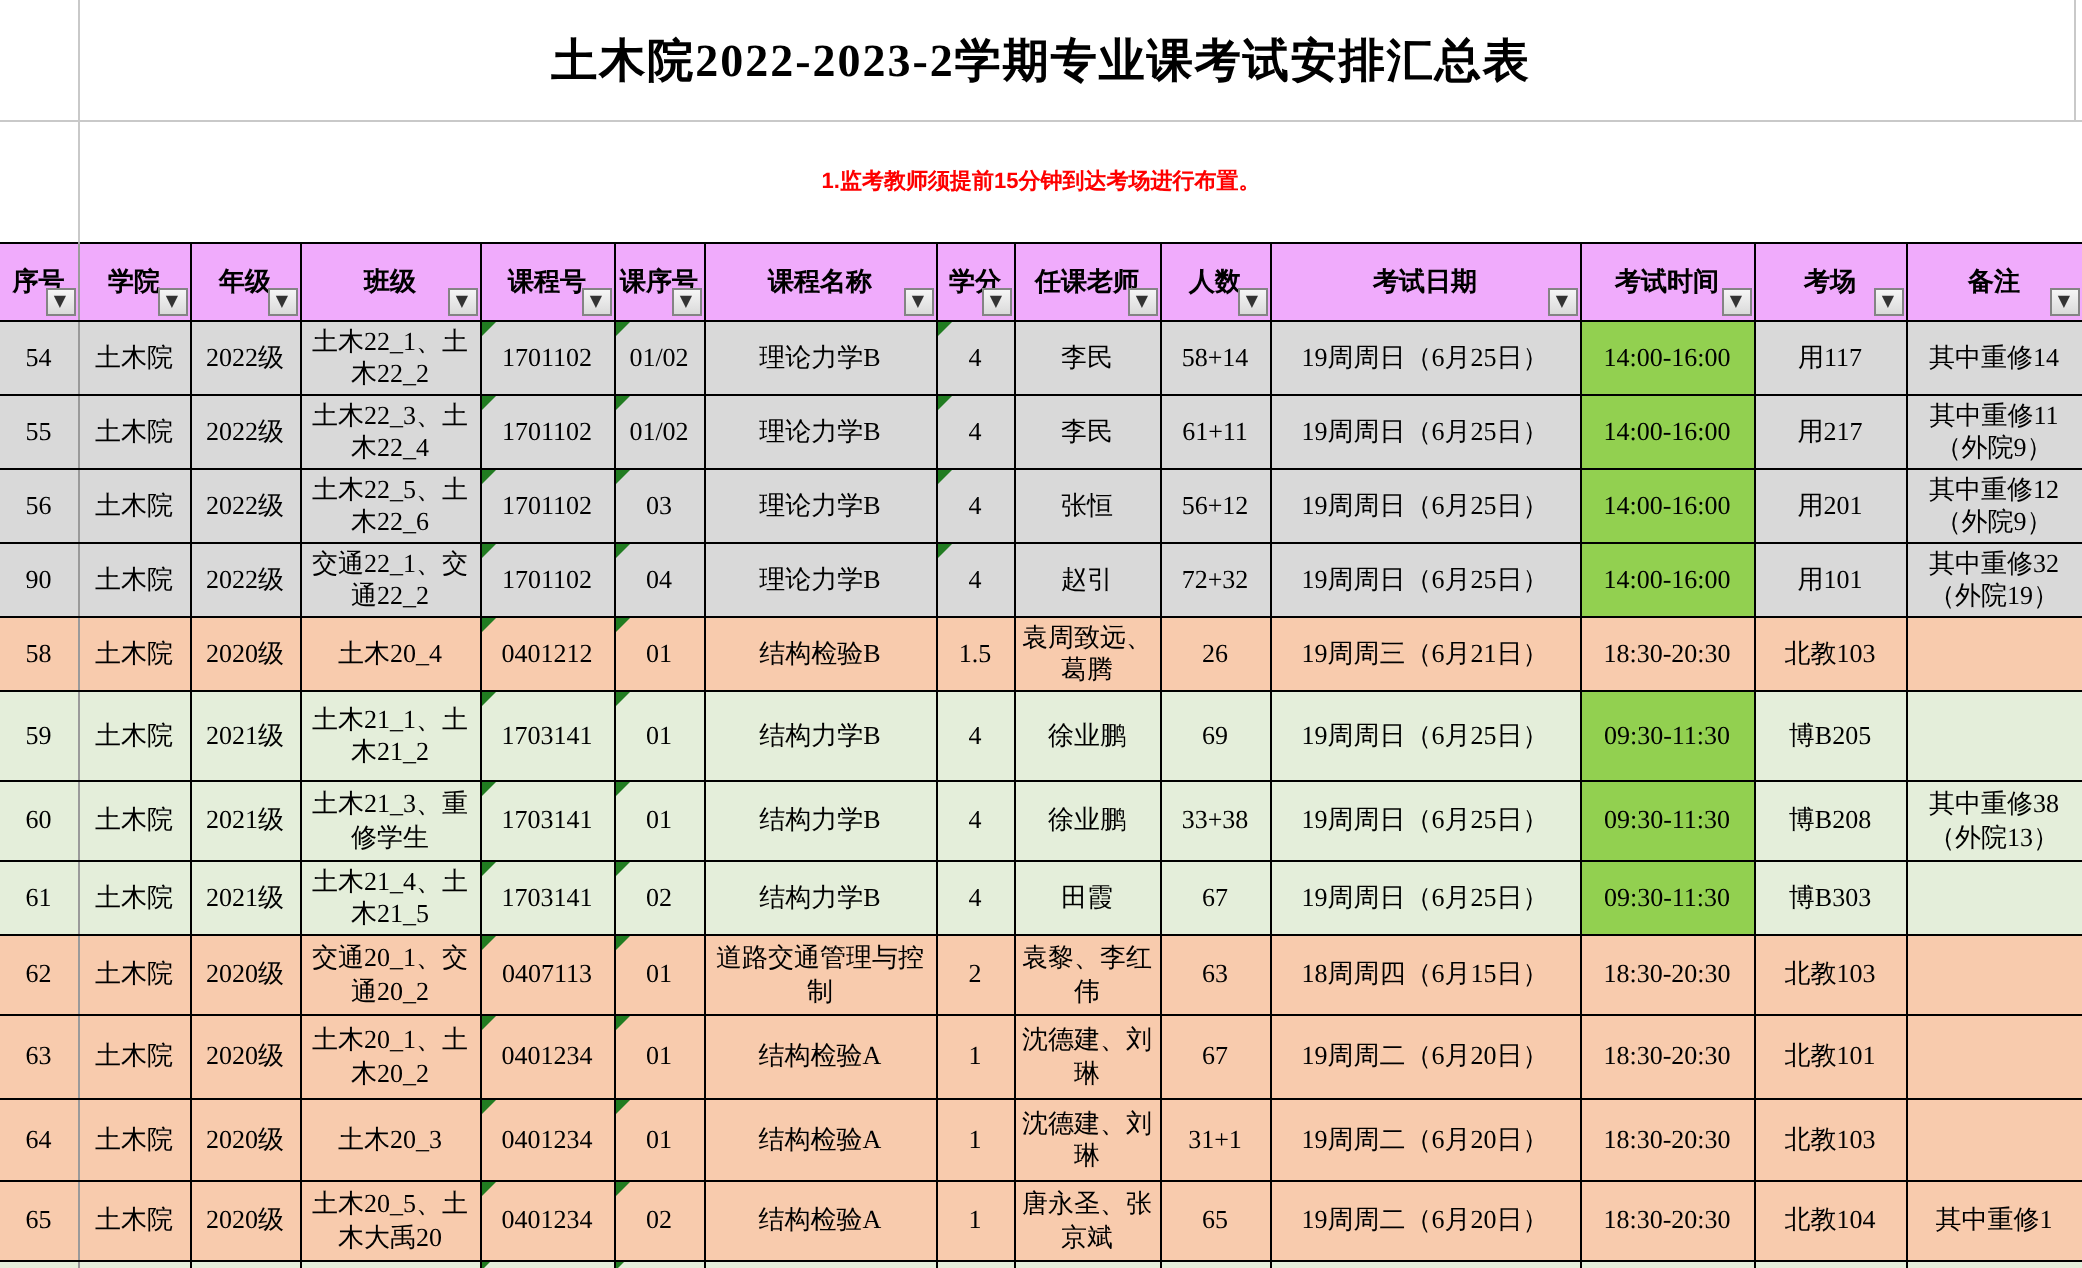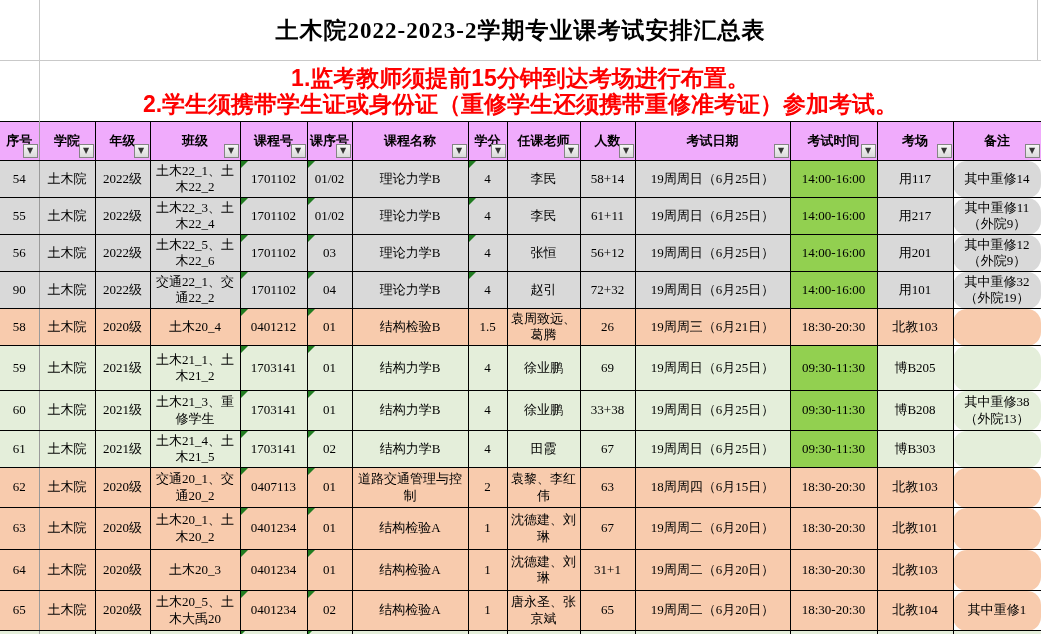--- a/index.html
+++ b/index.html
@@ -13,21 +13,21 @@
     font-size:23px;font-weight:bold;letter-spacing:1px;
   }
   .gridline{position:absolute;background:#c9c9c9;}
   .gl-h{left:0;top:60px;width:1041px;height:1px;}
   .gl-v-left{left:39px;top:0;width:1px;height:121px;}
   .gl-v-right{left:1037px;top:0;width:1px;height:60px;}
   .notices{
     position:absolute;top:61px;left:0;width:1041px;height:60px;
     display:flex;flex-direction:column;align-items:center;justify-content:center;
     font-family:"Liberation Sans","DejaVu Sans",sans-serif;
-    font-weight:bold;font-size:23px;color:var(--c-notice_red,#fe0000);
+    font-weight:bold;font-size:11px;color:var(--c-notice_red,#fe0000);
     line-height:26px;white-space:nowrap;
   }
   table.grid{
     position:absolute;top:121px;left:0;width:1041px;
     border-collapse:collapse;table-layout:fixed;
   }
   table.grid th,table.grid td{
     position:relative;border:1px solid #000;padding:0 1px;
     text-align:center;vertical-align:middle;overflow:hidden;
     font-size:13px;line-height:1.25;
@@ -40,42 +40,41 @@
     background:linear-gradient(#f6f6f6,#dadada);
     border:1px solid #848484;box-sizing:border-box;
     display:flex;align-items:center;justify-content:center;
     font-size:8px;color:#333;line-height:1;cursor:pointer;
     font-family:"DejaVu Sans",sans-serif;
   }
   .theme-gray td{background:var(--c-row_gray,#d9d9d9);}
   .theme-orange td{background:var(--c-row_orange,#f8cbad);}
   .theme-green td{background:var(--c-row_green,#e4eeda);}
   td.time-green{background:var(--c-highlight_green,#92d050) !important;}
-  td.cell-note{font-size:12px;border-radius:14px;}
+  td.cell-note{font-size:12px;}
   td.cell-class,td.cell-course_name{font-size:13px;}
   .tri{
     position:absolute;top:0;left:0;width:0;height:0;
     border-top:7px solid var(--c-triangle_green,#217c21);
     border-right:7px solid transparent;
   }
   tr.partial{height:4px;}
   tr.partial td{border-bottom:none;font-size:1px;line-height:1px;}
   tr.partial .tri{border-top-width:4px;border-right-width:4px;}
 </style>
 </head>
 <body>
 
 <div class="sheet">
   <div class="title">土木院2022-2023-2学期专业课考试安排汇总表</div>
   <div class="gridline gl-h"></div>
   <div class="gridline gl-v-left"></div>
   <div class="gridline gl-v-right"></div>
   <div class="notices">
     <div>1.监考教师须提前15分钟到达考场进行布置。</div>
-    <div>2.学生须携带学生证或身份证（重修学生还须携带重修准考证）参加考试。</div>
   </div>
   <table class="grid">
     <colgroup>
       <col style="width:39px">
         <col style="width:56px">
         <col style="width:55px">
       <col style="width:90px">
         <col style="width:67px">
         <col style="width:45px">
       <col style="width:116px">

